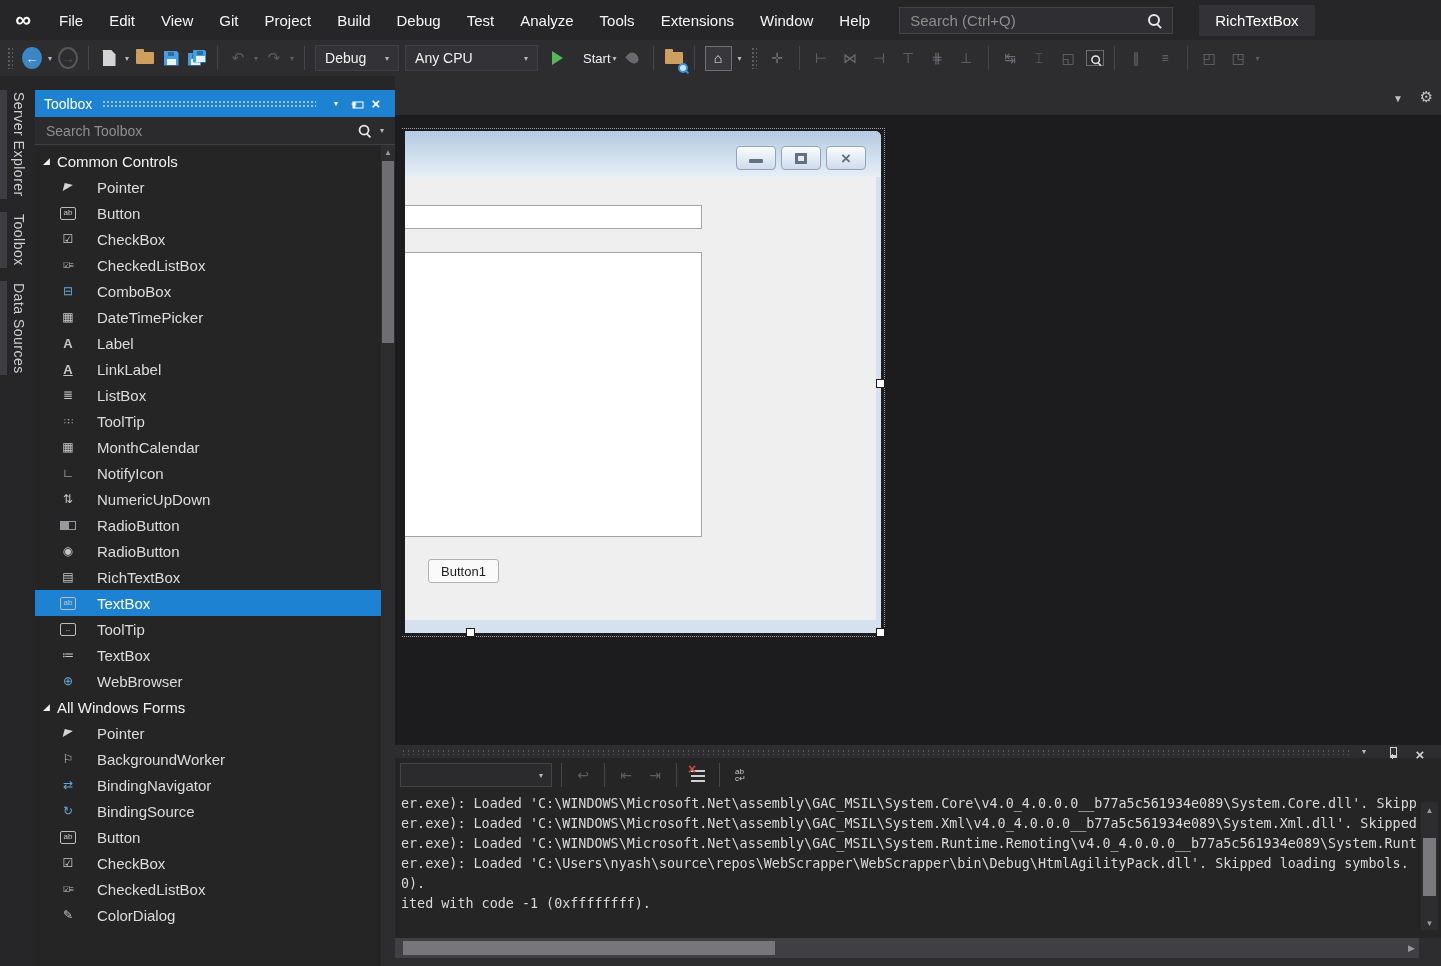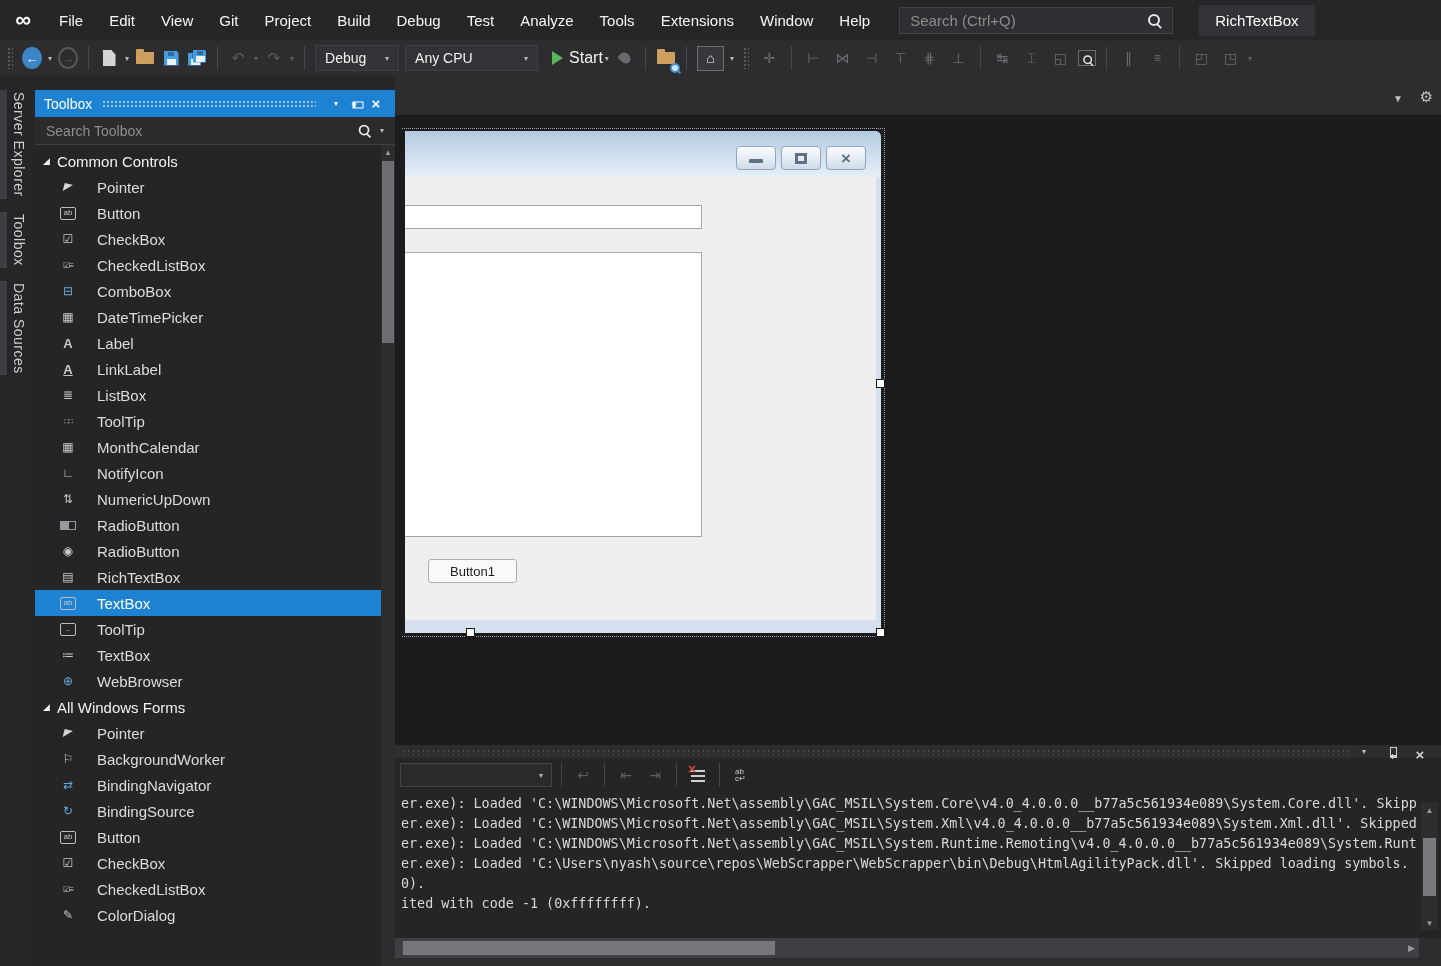--- a/index.html
+++ b/index.html
@@ -60,21 +60,21 @@
   .saveall .f2 { left:5px; top:0; width:13px; height:13px; outline:1px solid #2d2d30; }
   .garrow { font-size:15px; color:#5e5e62; }
   .dd { height:26px; background:#333337; border:1px solid #3f3f46; color:#f1f1f1;
     font-size:14px; display:flex; align-items:center; padding:0 9px; }
   .dd .lbl { flex:1; }
   .dd .caret { margin-left:10px; }
   .dd.w-debug { width:84px; }
   .dd.w-cpu { width:133px; }
   .play { width:0; height:0; border-left:11px solid #57b657; border-top:7px solid transparent;
     border-bottom:7px solid transparent; }
-  .start-lbl { font-size:16px; color:#f1f1f1; margin:0 2px 0 6px; }
+  .start-lbl { font-size:13px; color:#f1f1f1; margin:0 2px 0 20px; }
   .flame { width:10px; height:12px; background:#6a6a6e; border-radius:0 50% 50% 50%;
     transform:rotate(-45deg); }
   .findfolder { position:relative; }
   .findfolder .mag2 { position:absolute; right:-4px; bottom:-4px; width:10px; height:10px; color:#3f93d2; }
   .mag2::before { content:""; position:absolute; left:0; top:0; width:6px; height:6px;
     border:2px solid currentColor; border-radius:50%; background:#cfe5f5; }
   .mag2::after { content:""; position:absolute; left:8px; top:7px; width:2px; height:4px;
     background:currentColor; transform:rotate(-45deg); }
   .house-btn { width:27px; height:25px; border:1px solid #6e6e73; background:#38383c;
     display:flex; align-items:center; justify-content:center; color:#e8e8e8; font-size:14px; }
@@ -157,21 +157,21 @@
     background:linear-gradient(#fbfdfe,#cfdcea); display:flex; align-items:center;
     justify-content:center; color:#5f7183; }
   .min-glyph { width:14px; height:4px; background:#5f7183; border-radius:1px; margin-top:6px; }
   .max-glyph { width:12px; height:11px; border:3px solid #5f7183; }
   .close-glyph { font-size:17px; font-weight:bold; line-height:1; }
   .form-body { position:absolute; left:0; top:46px; right:5px; bottom:13px; background:#efefef; }
   .tb1 { position:absolute; left:0; top:28px; width:297px; height:24px; background:#ffffff;
     border:1px solid #a5a5a5; border-left:none; }
   .bigbox { position:absolute; left:0; top:75px; width:297px; height:285px; background:#ffffff;
     border:1px solid #a5a5a5; border-left:none; }
-  .btn1 { position:absolute; left:23px; top:382px; width:89px; height:24px; background:#fafafa;
+  .btn1 { position:absolute; left:23px; top:382px; width:71px; height:24px; background:#fafafa;
     border:1px solid #b0b0b0; border-radius:3px; display:flex; align-items:center;
     justify-content:center; font-size:13px; color:#1e1e1e; }
   .handle { position:absolute; width:9px; height:9px; background:#ffffff; border:1px solid #1a1a1a; z-index:6; }
   .h-right { left:481px; top:264px; }
   .h-bcenter { left:71px; top:513px; }
   .h-bright { left:481px; top:513px; }
 
   
   .output { position:absolute; left:395px; top:745px; right:0; height:193px; background:#252526; }
   .out-grip { position:absolute; left:0; top:0; right:0; height:13px; background:#2d2d30; }

